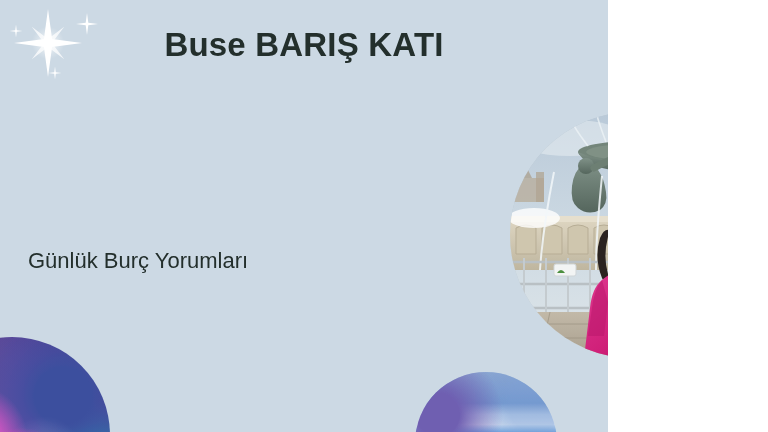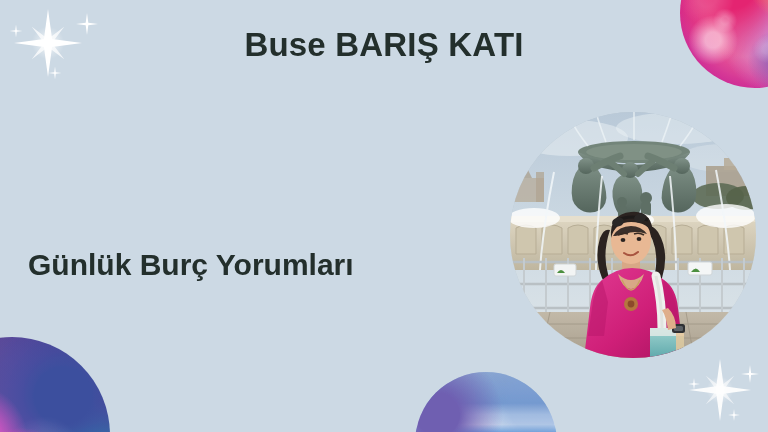--- a/index.html
+++ b/index.html
@@ -5,21 +5,21 @@
   * { margin:0; padding:0; box-sizing:border-box; }
 
   html, body {
     width:768px; height:432px;
     overflow:hidden;
     font-family:"Liberation Sans", sans-serif;
   }
 
   #card {
     position:relative;
-    width:768px; height:432px;
+    width:608px; height:432px;
     background:#ccd9e4;
     overflow:hidden;
   }
 
   
   .title {
     position:absolute;
     left:0; right:0; top:26px;
     text-align:center;
     font-size:33px;
@@ -32,22 +32,22 @@
     position:absolute;
     left:28px; top:139px;
     font-size:30px;
     font-weight:bold;
     color:#232f2c;
     white-space:nowrap;
   }
   .subtitle {
     position:absolute;
     left:28px; top:248px;
-    font-size:30px;
-    font-weight:bold;
+    font-size:22px;
+    font-weight:normal;
     color:#232f2c;
     white-space:nowrap;
   }
 
   
   .blob { position:absolute; border-radius:50%; }
 
   
   #blob-pink {
     left:680px; top:-62px;

